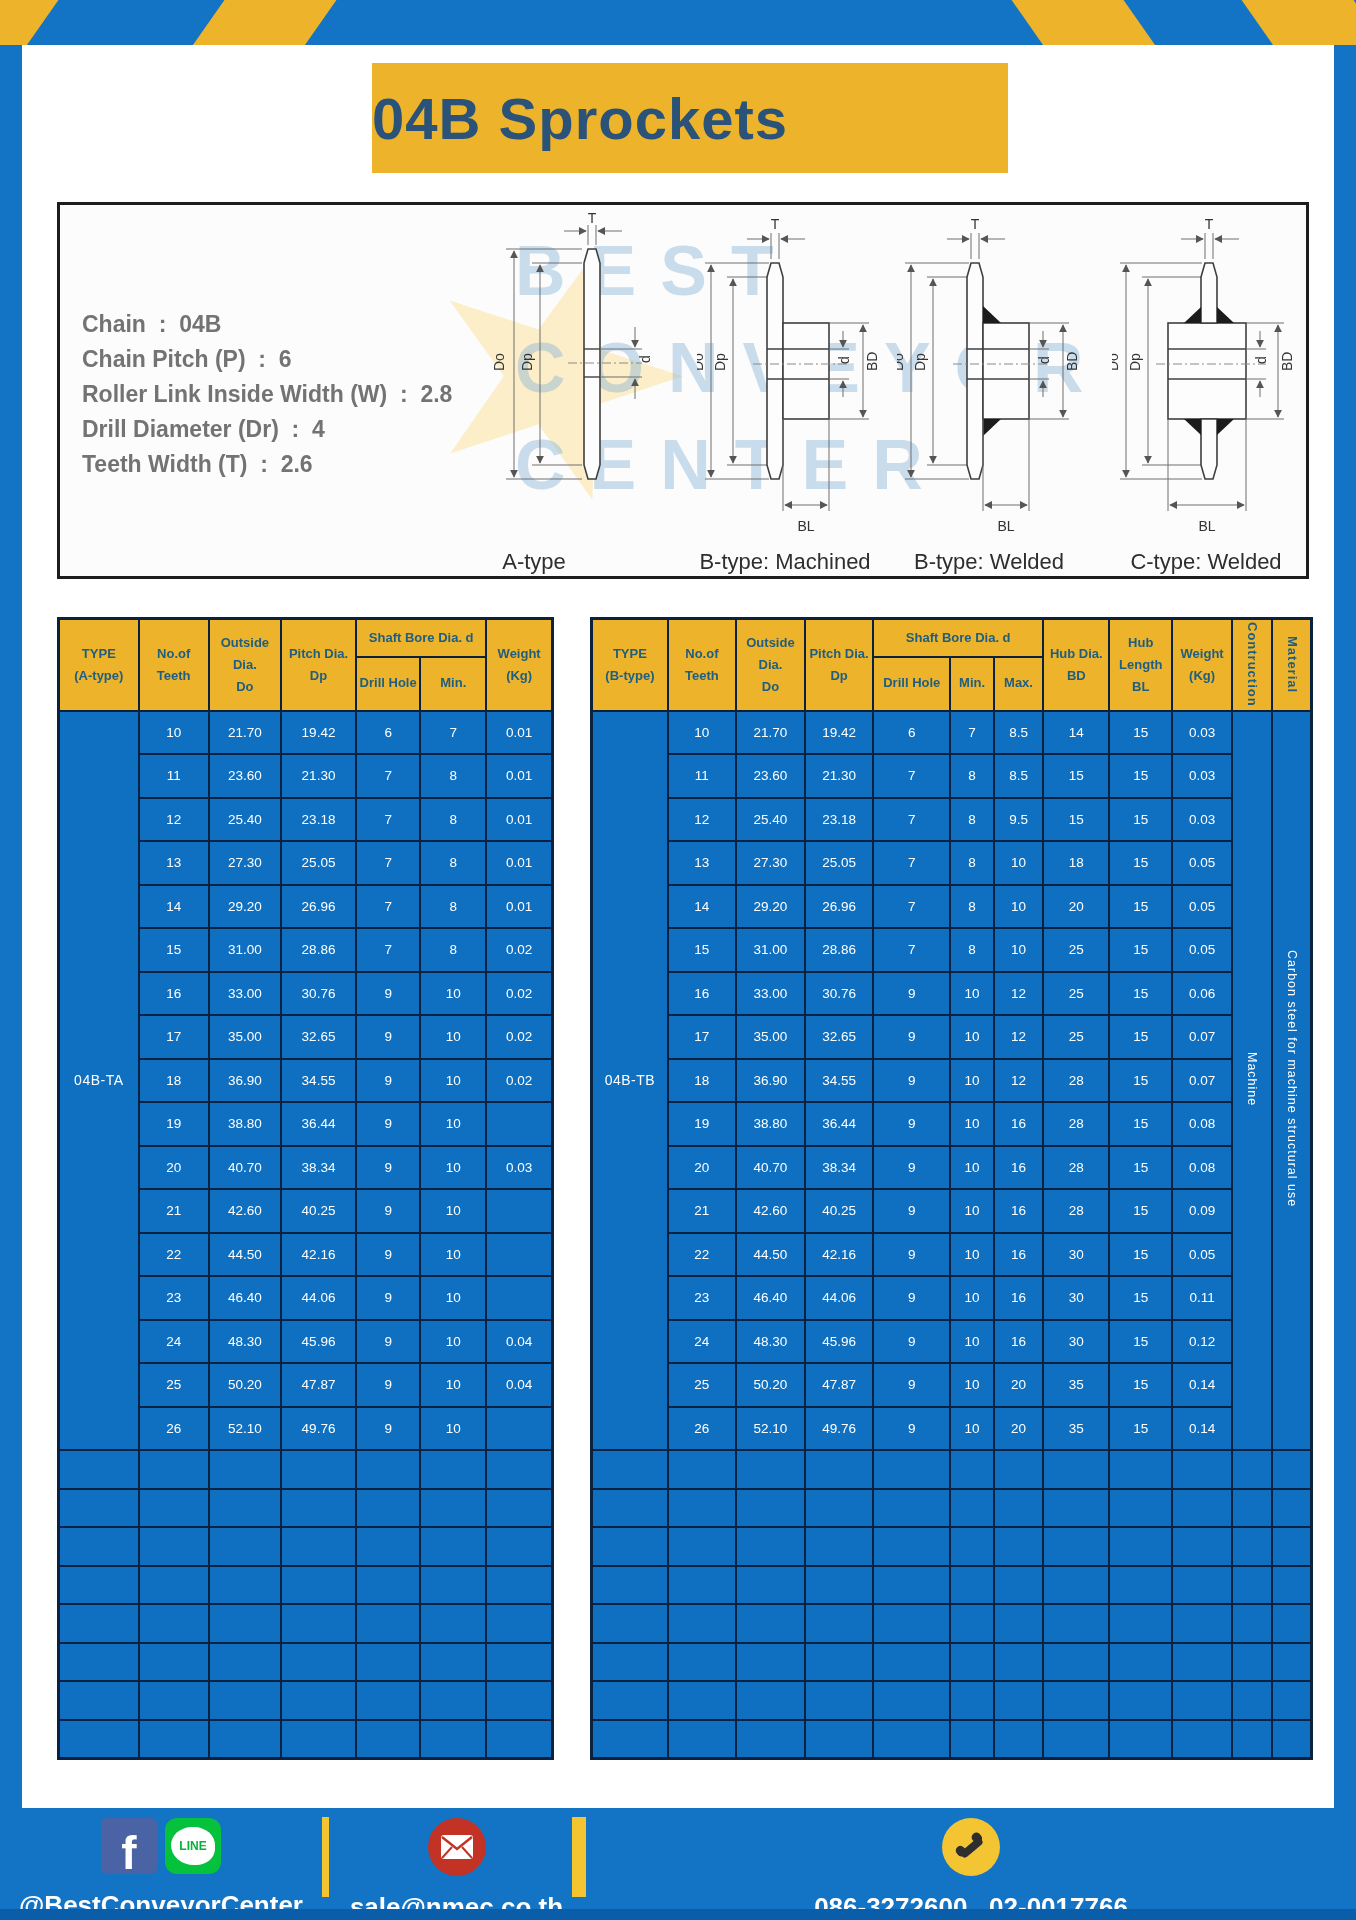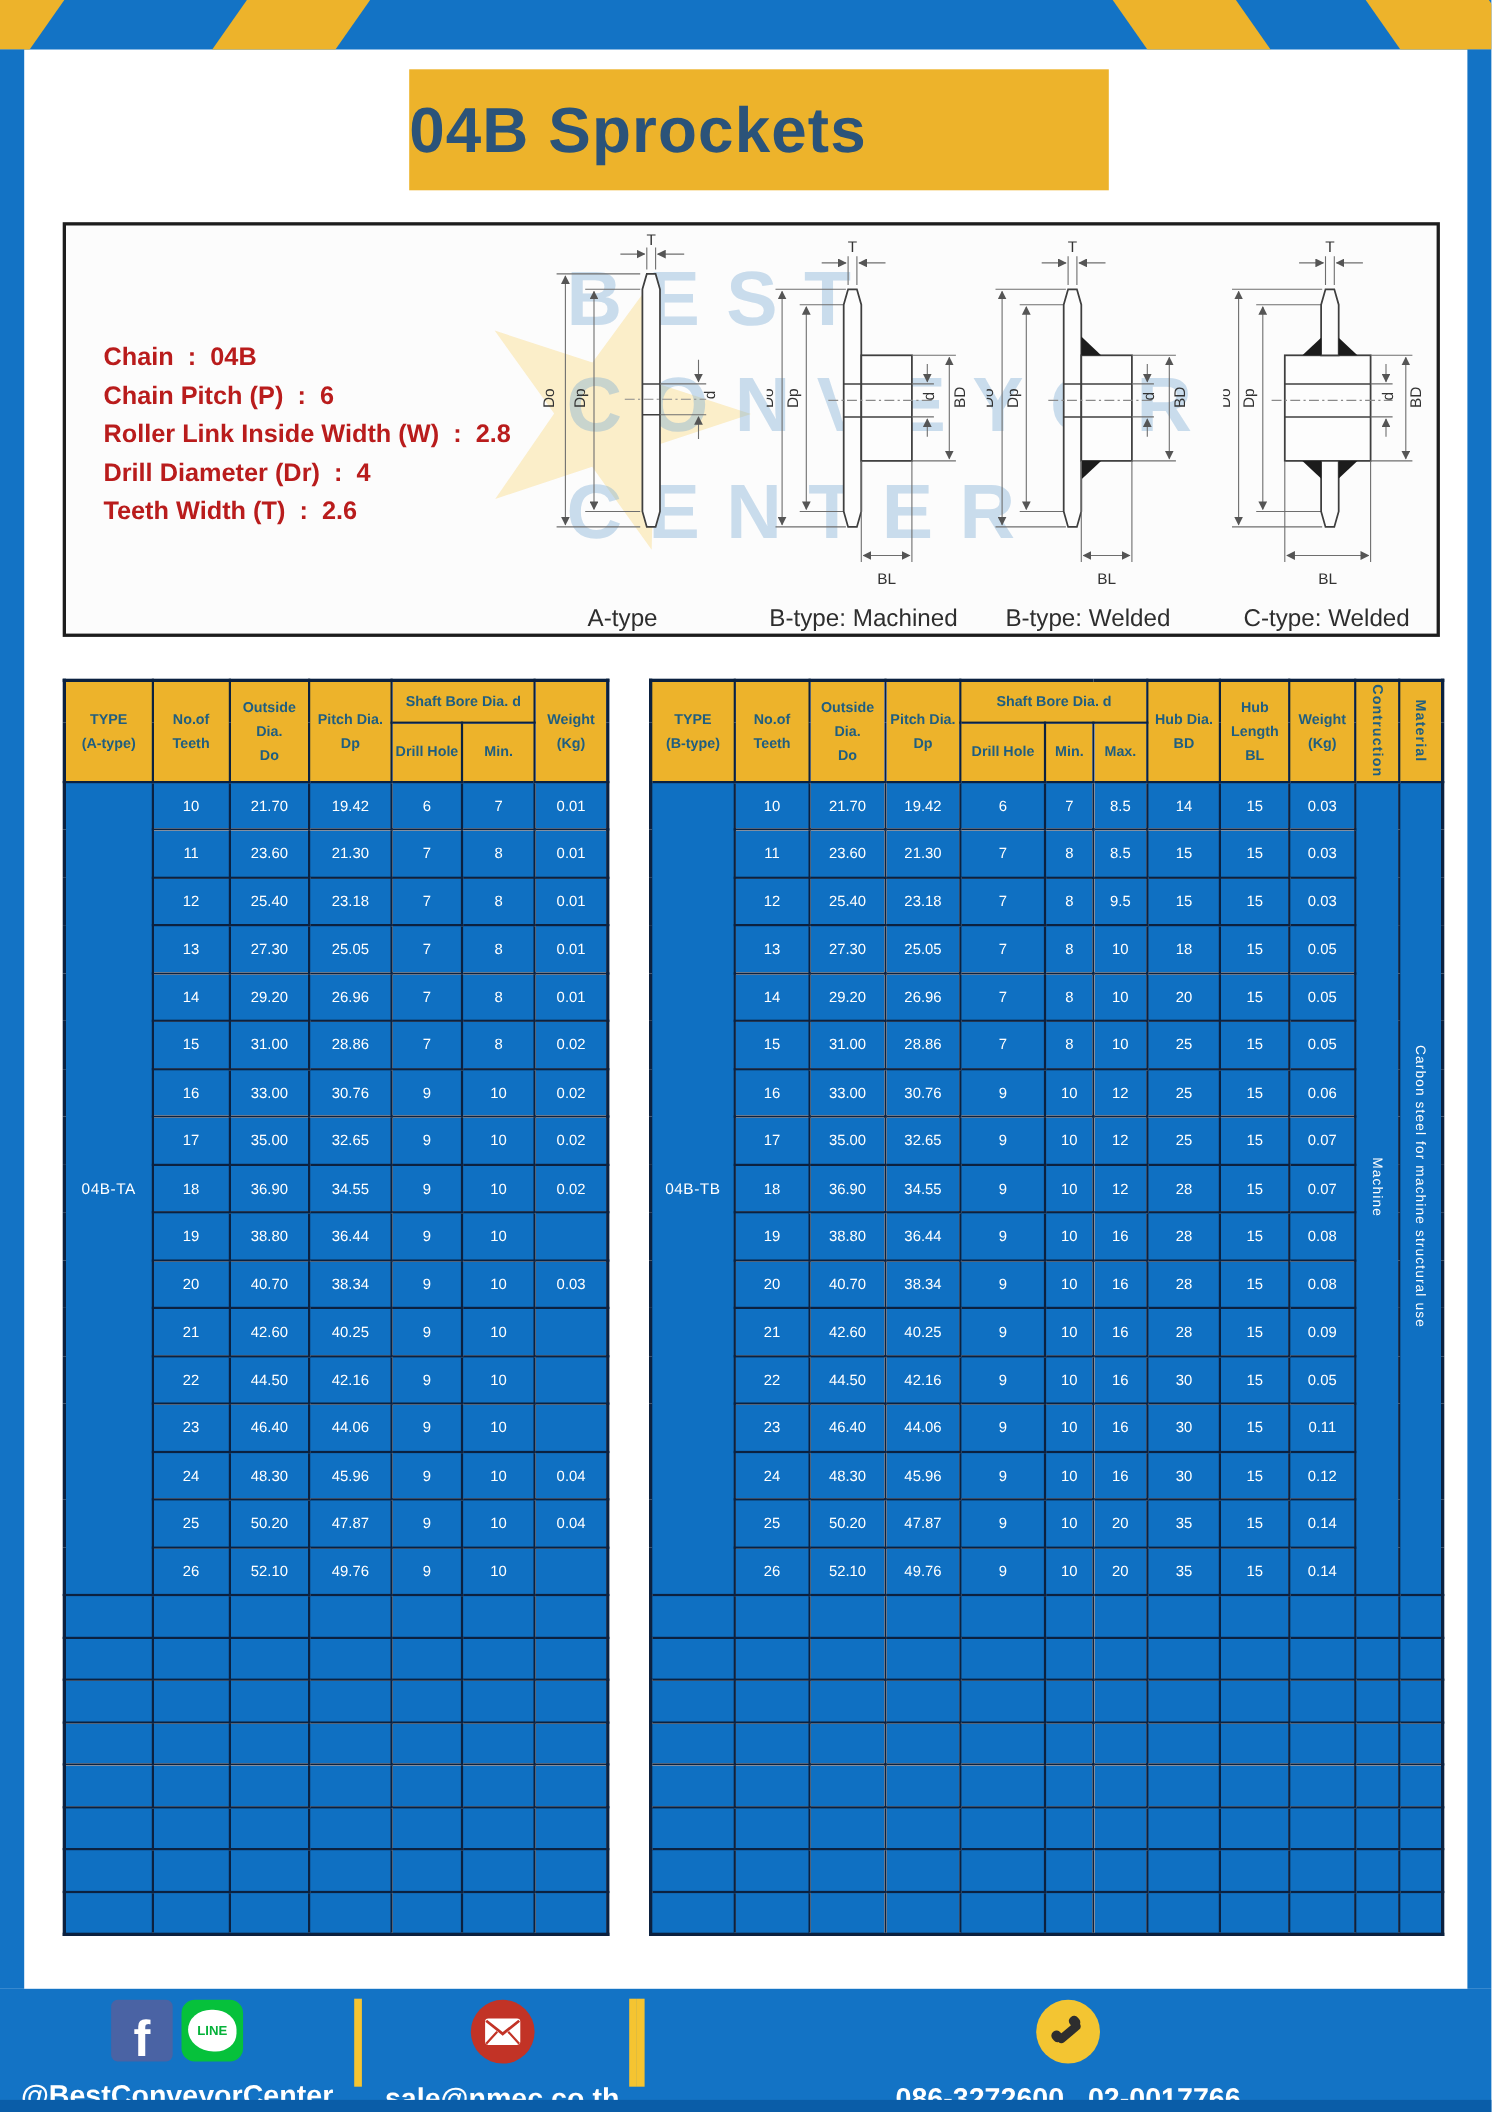--- a/index.html
+++ b/index.html
@@ -24,30 +24,30 @@
     display:flex;align-items:center;justify-content:flex-start;}
   .title-box h1{margin:0;font-size:58px;font-weight:bold;color:#2b5379;letter-spacing:1px;}
 
   
   .diagram-panel{position:absolute;left:57px;top:202px;width:1252px;height:377px;
     border:3px solid #1d1d1d;background:#fcfcfc;box-sizing:border-box;overflow:hidden;}
   .wm-star{position:absolute;left:360px;top:28px;opacity:0.50;z-index:0;}
   .wm-text{position:absolute;left:455px;top:18px;z-index:0;color:rgba(125,172,212,0.40);
     font-size:70px;font-weight:bold;letter-spacing:24px;line-height:97px;white-space:nowrap;}
   .specs{position:absolute;left:22px;top:102px;z-index:2;}
-  .spec-line{font-size:23px;font-weight:bold;color:#b91c1c;line-height:35px;white-space:nowrap;margin-left:12px;}
+  .spec-line{font-size:23px;font-weight:bold;color:#737373;line-height:35px;white-space:nowrap;}
   .spec-sep::after{content:"  :  ";white-space:pre;}
   .drawing{position:absolute;top:6px;z-index:1;}
   #drawing-a{left:432px;}
   #drawing-bm{left:637px;}
   #drawing-bw{left:837px;}
   #drawing-cw{left:1052px;}
   .caption{position:absolute;top:344px;transform:translateX(-50%);z-index:2;
     font-size:22px;color:#2e2e2e;white-space:nowrap;}
-  #caption-a{left:506px;}
+  #caption-a{left:474px;}
   #caption-bm{left:725px;}
   #caption-bw{left:929px;}
   #caption-cw{left:1146px;}
   .drawing text{font-family:"Liberation Sans",sans-serif;font-size:14px;fill:#333;}
   .dim{stroke:#6e6e6e;stroke-width:1;fill:none;}
   .part{stroke:#3f3f3f;stroke-width:1.6;fill:#fdfdfd;}
   .bore{stroke:#3f3f3f;stroke-width:1.4;}
   .cline{stroke:#8a8a8a;stroke-width:1;stroke-dasharray:9 3 2 3;}
   .weld{fill:#1c1c1c;}
 

